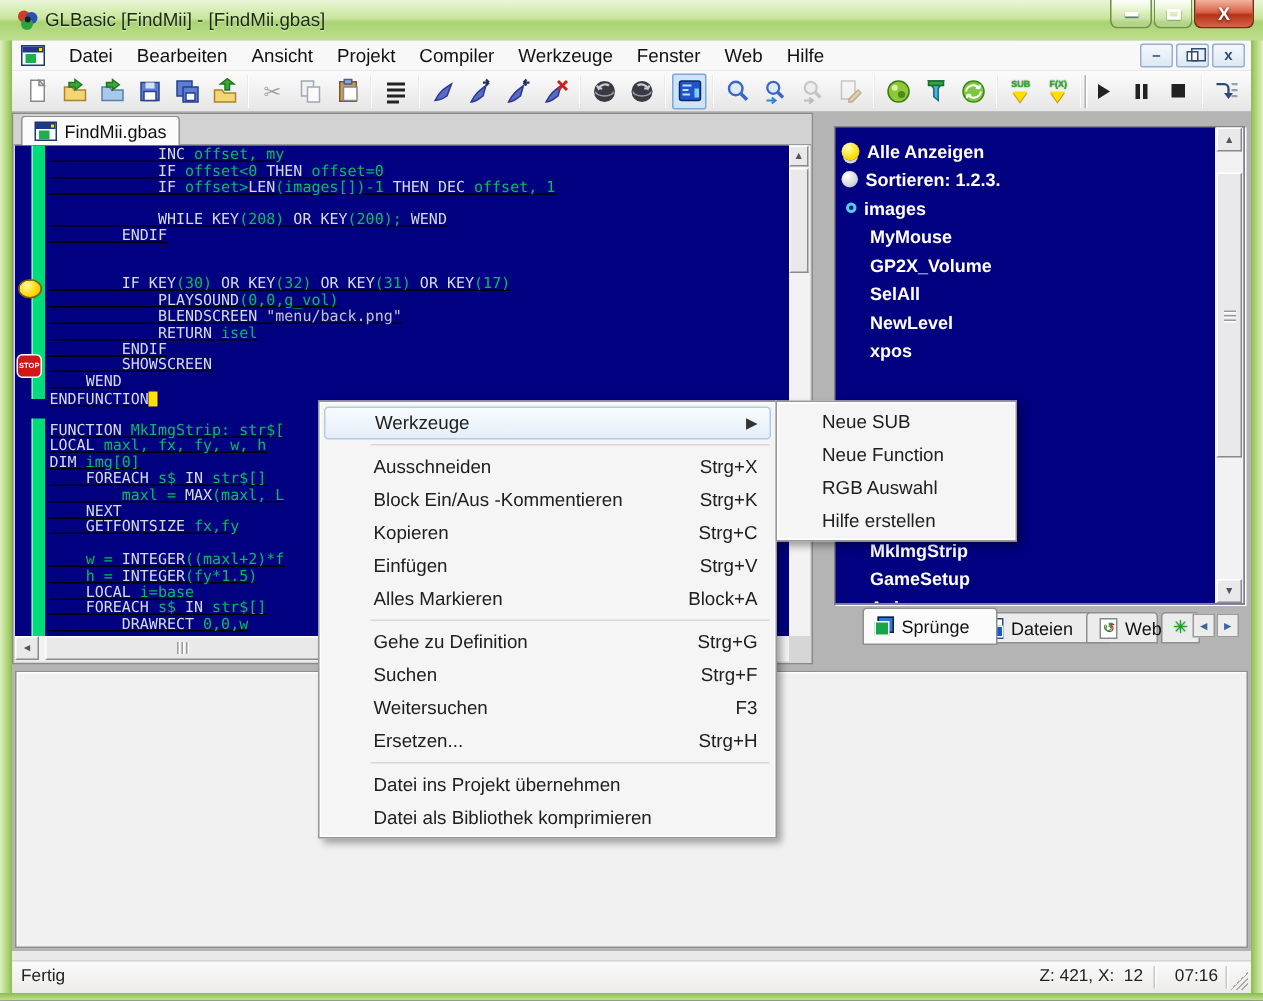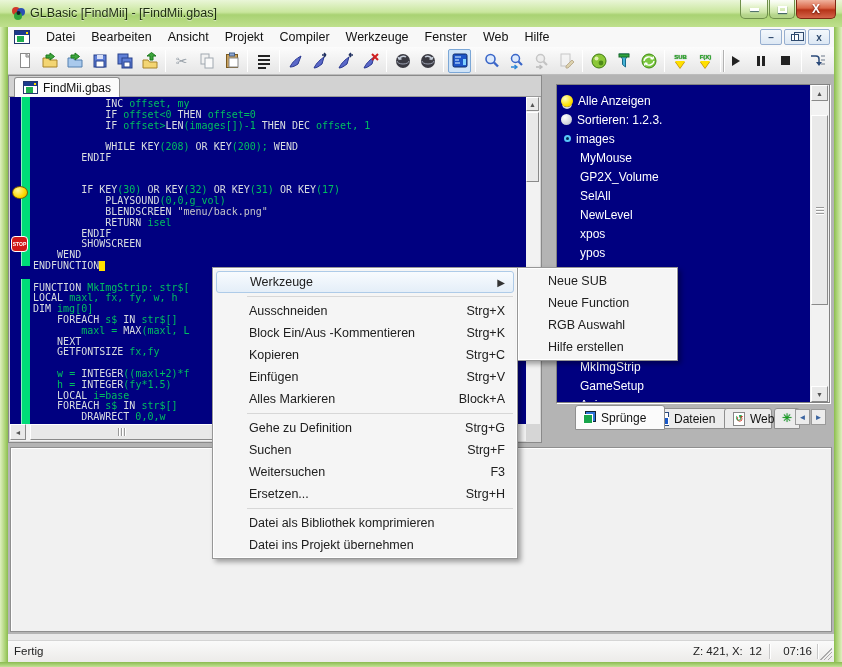--- a/index.html
+++ b/index.html
@@ -67,21 +67,21 @@
   
   .editor{position:absolute;left:0;top:0;width:534px;height:368px;background:#d6d6d6;
       border:1px solid #8a8a8a;}
   .tabbar{position:absolute;left:0;top:0;right:0;height:21px;background:#d2d2d2;border-bottom:1px solid #9a9a9a;}
   .etab{position:absolute;left:5px;top:1px;height:20px;background:#fbfbfb;border:1px solid #8f8f8f;border-bottom:none;
       border-radius:3px 3px 0 0;display:flex;align-items:center;padding:0 8px;font-size:12px;color:#111;gap:5px;}
   .codearea{position:absolute;left:1px;top:21px;right:15px;bottom:18px;background:var(--edbg);overflow:hidden;}
   .strip{position:absolute;left:11px;width:9px;background:var(--strip);border-left:1px solid rgba(255,255,255,.55);}
   .code{position:absolute;left:23px;top:2px;font-family:"DejaVu Sans Mono",monospace;
       font-size:10px;line-height:10.8px;white-space:pre;}
-  .cl{height:10.8px;}
+  .cl{height:10.8px;text-decoration:underline;}
   .tok-k{color:var(--kw);} .tok-i{color:var(--id);} .tok-s{color:var(--str);} .tok-p{color:var(--id);}
   .caret{display:inline-block;width:6px;height:10px;background:#ffe000;vertical-align:-2px;}
   .bm-ball{position:absolute;left:2px;width:16px;height:13px;border-radius:50%;
       background:radial-gradient(circle at 35% 30%,#fff7a0,#ffd900 60%,#e0a800);border:1px solid #7e5b00;}
   .bm-stop{position:absolute;left:1px;width:17px;height:16px;border-radius:4px;
       background:#d01818;border:1px solid #fff;color:#fff;font:bold 5px "Liberation Sans",sans-serif;
       display:flex;align-items:center;justify-content:center;letter-spacing:0;}
   
   .vscroll{position:absolute;right:1px;top:21px;width:14px;bottom:18px;background:#f2f2f2;}
   .hscroll{position:absolute;left:1px;bottom:1px;height:17px;right:15px;background:#f2f2f2;}
@@ -89,21 +89,21 @@
       display:flex;align-items:center;justify-content:center;font-size:7px;color:#555;}
   .sc-thumb{position:absolute;background:#e9e9e9;border:1px solid #fff;border-right-color:#8a8a8a;border-bottom-color:#8a8a8a;}
   .grip{display:flex;gap:2px;align-items:center;justify-content:center;height:100%;}
   .grip i{width:1px;height:8px;background:#9a9a9a;box-shadow:1px 0 0 #fff;}
   .grip.h i{width:8px;height:1px;box-shadow:0 1px 0 #fff;}
   
   .sidebar{position:absolute;left:548px;top:9px;width:274px;height:319px;background:#000080;
       border:1px solid #828282;box-shadow:1px 1px 0 #fff;}
   .side-list{position:absolute;left:0;top:0;right:19px;bottom:0;overflow:hidden;}
   .side-row{position:absolute;left:2px;height:19px;display:flex;align-items:center;gap:5px;color:#fff;
-      font-weight:normal;font-size:12px;width:230px;}
+      font-weight:bold;font-size:12px;width:230px;}
   .ic{flex:none;display:inline-block;}
   .ic-bulb{width:12px;height:12px;margin-left:2px;border-radius:50%;
       background:radial-gradient(circle at 35% 30%,#ffffc0,#ffe000 60%,#e8b400);
       box-shadow:0 3px 0 -1px #d8d8d8;}
   .ic-sphere{width:11px;height:11px;margin-left:2px;border-radius:50%;
       background:radial-gradient(circle at 35% 30%,#ffffff,#cfd4dc 65%,#8a94a8);}
   .ic-dot{width:7px;height:7px;margin-left:5px;border-radius:50%;border:2px solid #58c8f8;background:#00285a;}
   .ic-foo{font:bold 7px "Liberation Sans",sans-serif;color:#ffe000;text-shadow:0 0 1px #c02000,0 0 1px #c02000;width:16px;}
   .side-scroll{position:absolute;right:0;top:0;width:19px;bottom:0;background:#f2f2f2;}
   
@@ -481,24 +481,20 @@
               <span class="side-label">SelAll</span>
             </div>
             <div class="side-row" style="top: 120px;">
               <span class="ic ic-foo"></span>
               <span class="side-label">NewLevel</span>
             </div>
             <div class="side-row" style="top: 139px;">
               <span class="ic ic-foo"></span>
               <span class="side-label">xpos</span>
             </div>
-            <div class="side-row" style="top: 158px;">
-              <span class="ic ic-foo"></span>
-              <span class="side-label">ypos</span>
-            </div>
             <div class="side-row" style="top: 177px;">
               <span class="ic ic-foo"></span>
               <span class="side-label">ISelect</span>
             </div>
             <div class="side-row" style="top: 291px;">
               <span class="ic ic-foo"></span>
               <span class="side-label">GameSetup</span>
             </div>
             <div class="side-row" style="top: 272px;">
               <span class="ic ic-foo"></span>
@@ -584,24 +580,24 @@
           <div class="menu-item">
             <span class="mi-label">Weitersuchen</span>
             <span class="mi-short">F3</span>
           </div>
           <div class="menu-item">
             <span class="mi-label">Ersetzen...</span>
             <span class="mi-short">Strg+H</span>
           </div>
           <div class="menu-sep"></div>
           <div class="menu-item">
+            <span class="mi-label">Datei ins Projekt übernehmen</span>
+          </div>
+          <div class="menu-item">
             <span class="mi-label">Datei als Bibliothek komprimieren</span>
-          </div>
-          <div class="menu-item">
-            <span class="mi-label">Datei ins Projekt übernehmen</span>
           </div>
         </div>
       <div class="ctxmenu submenu" id="ctx-submenu">
           <div class="menu-item">
             <span class="mi-label">Neue SUB</span>
           </div>
           <div class="menu-item">
             <span class="mi-label">Neue Function</span>
           </div>
           <div class="menu-item">

